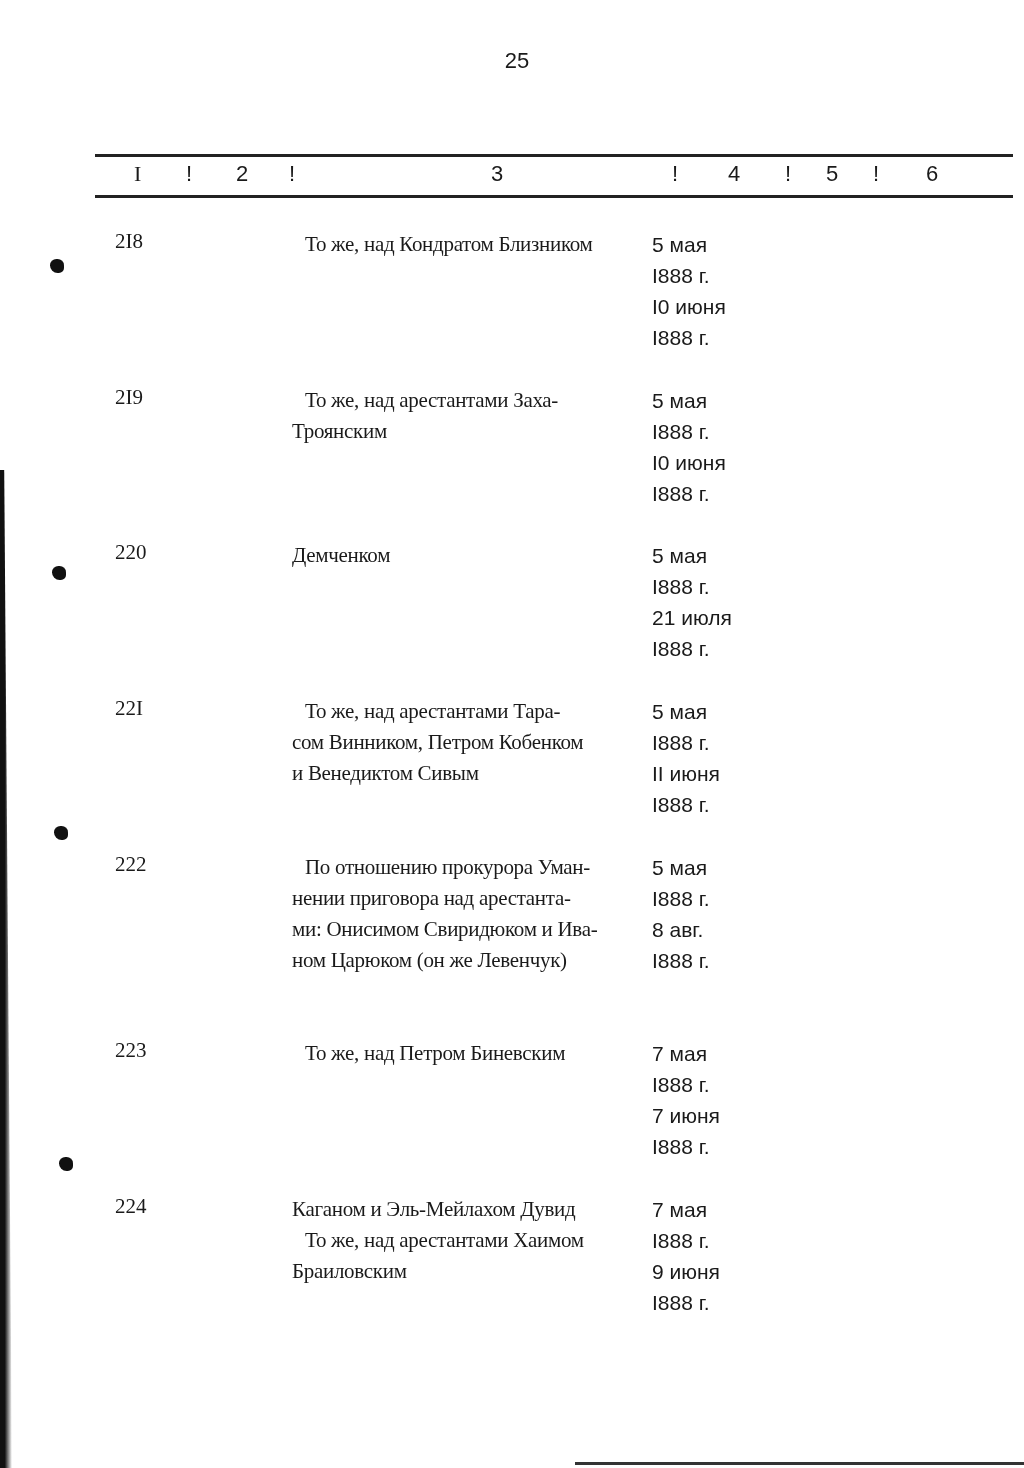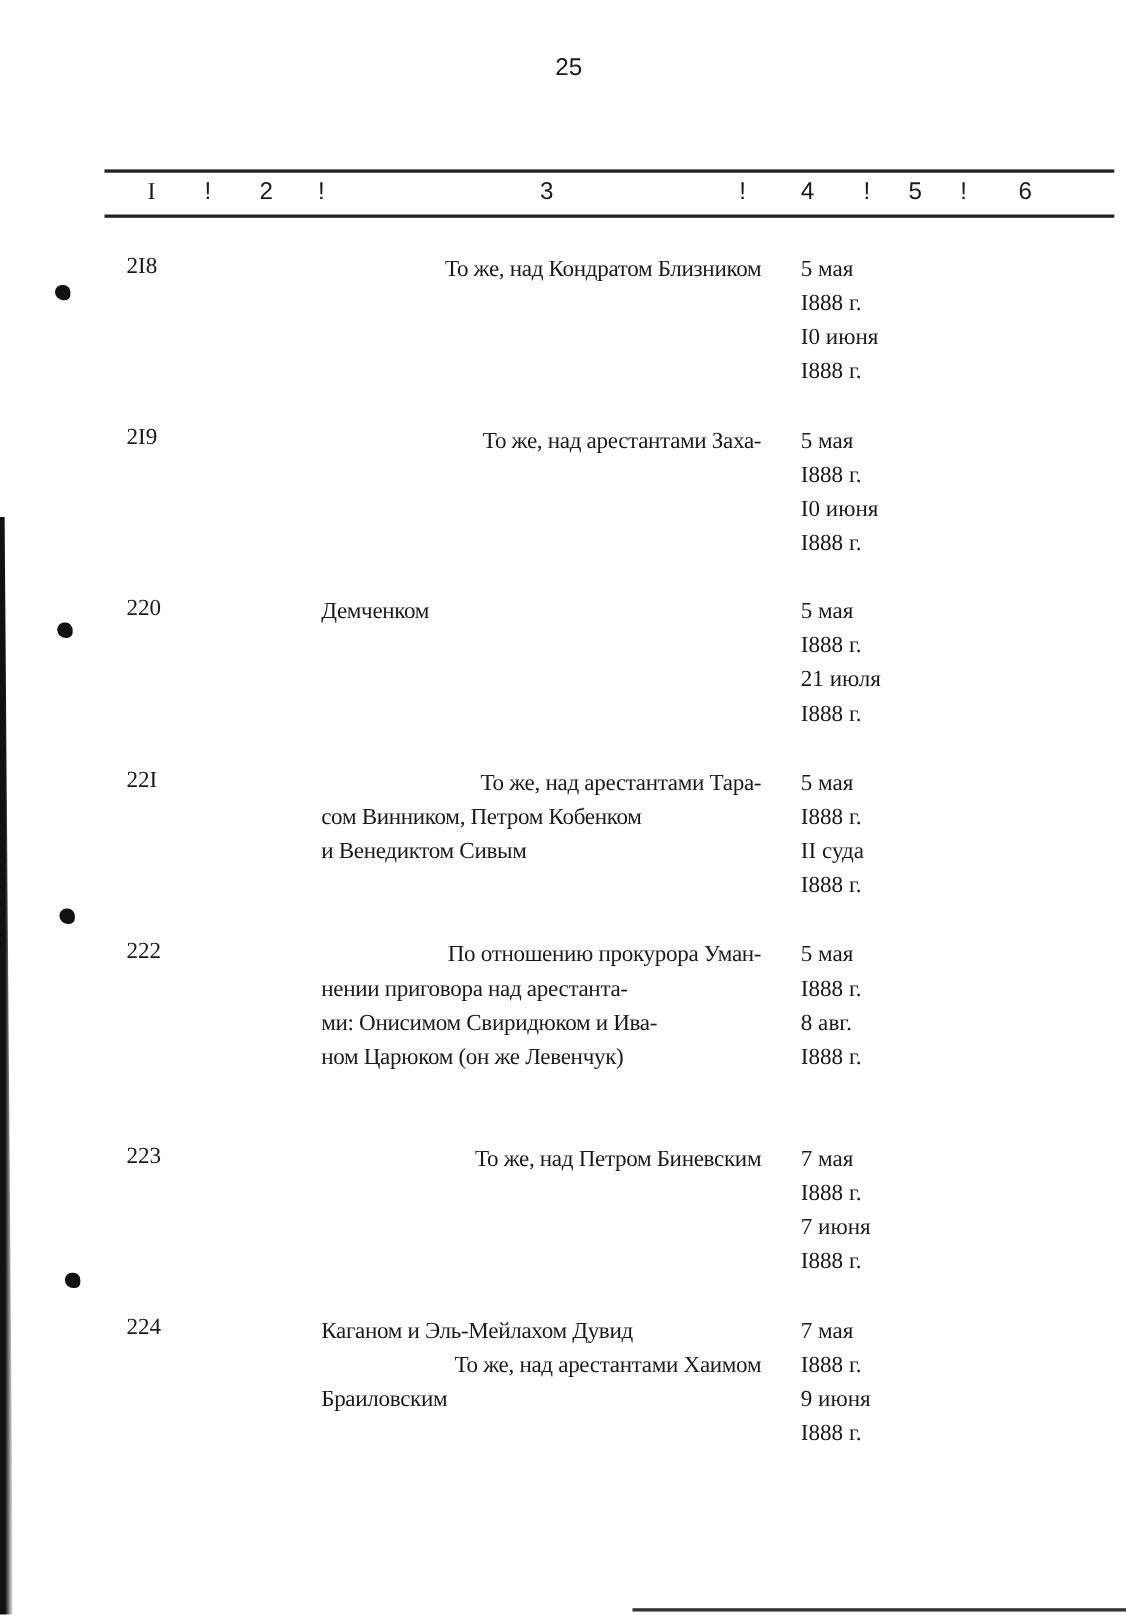--- a/index.html
+++ b/index.html
@@ -65,28 +65,28 @@
       position: absolute;
       left: 292px;
       top: 0;
       width: 400px;
       font-size: 21px;
       line-height: 31px;
       font-family: "Liberation Serif", "DejaVu Serif", serif;
       letter-spacing: -0.3px;
     }
     .entry-desc .line { display: block; white-space: nowrap; }
-    .entry-desc .line.indent { padding-left: 13px; text-align: right; }
+    .entry-desc .line.indent { padding-left: 13px; }
     .entry-dates {
       position: absolute;
-      left: 728px;
+      left: 652px;
       top: 0;
       font-size: 21px;
       line-height: 31px;
-      font-family: Liberation Serif, serif;
+      font-family: Liberation Sans, sans-serif;
     }
     .entry-dates .line { display: block; white-space: nowrap; }
     .margin-mark {
       position: absolute;
       width: 14px;
       height: 14px;
       background: #111;
       border-radius: 50% 50% 40% 60%;
     }
     .bottom-rule {
@@ -133,20 +133,21 @@
     <span class="line">I888 г.</span>
     <span class="line">I0 июня</span>
     <span class="line">I888 г.</span>
   </div>
 </div>
 
 <div class="entry" style="top:385px">
   <span class="entry-num">2I9</span>
   <div class="entry-desc">
     <span class="line indent">То же, над арестантами Заха-</span>
+    <span class="line">Троянским</span>
   </div>
   <div class="entry-dates">
     <span class="line">5 мая</span>
     <span class="line">I888 г.</span>
     <span class="line">I0 июня</span>
     <span class="line">I888 г.</span>
   </div>
 </div>
 
 <div class="entry" style="top:540px">
@@ -165,21 +166,21 @@
 <div class="entry" style="top:696px">
   <span class="entry-num">22I</span>
   <div class="entry-desc">
     <span class="line indent">То же, над арестантами Тара-</span>
     <span class="line">сом Винником, Петром Кобенком</span>
     <span class="line">и Венедиктом Сивым</span>
   </div>
   <div class="entry-dates">
     <span class="line">5 мая</span>
     <span class="line">I888 г.</span>
-    <span class="line">II суда</span>
+    <span class="line">II июня</span>
     <span class="line">I888 г.</span>
   </div>
 </div>
 
 <div class="entry" style="top:852px">
   <span class="entry-num">222</span>
   <div class="entry-desc">
     <span class="line indent">По отношению прокурора Уман-</span>
     <span class="line">нении приговора над арестанта-</span>
     <span class="line">ми: Онисимом Свиридюком и Ива-</span>

